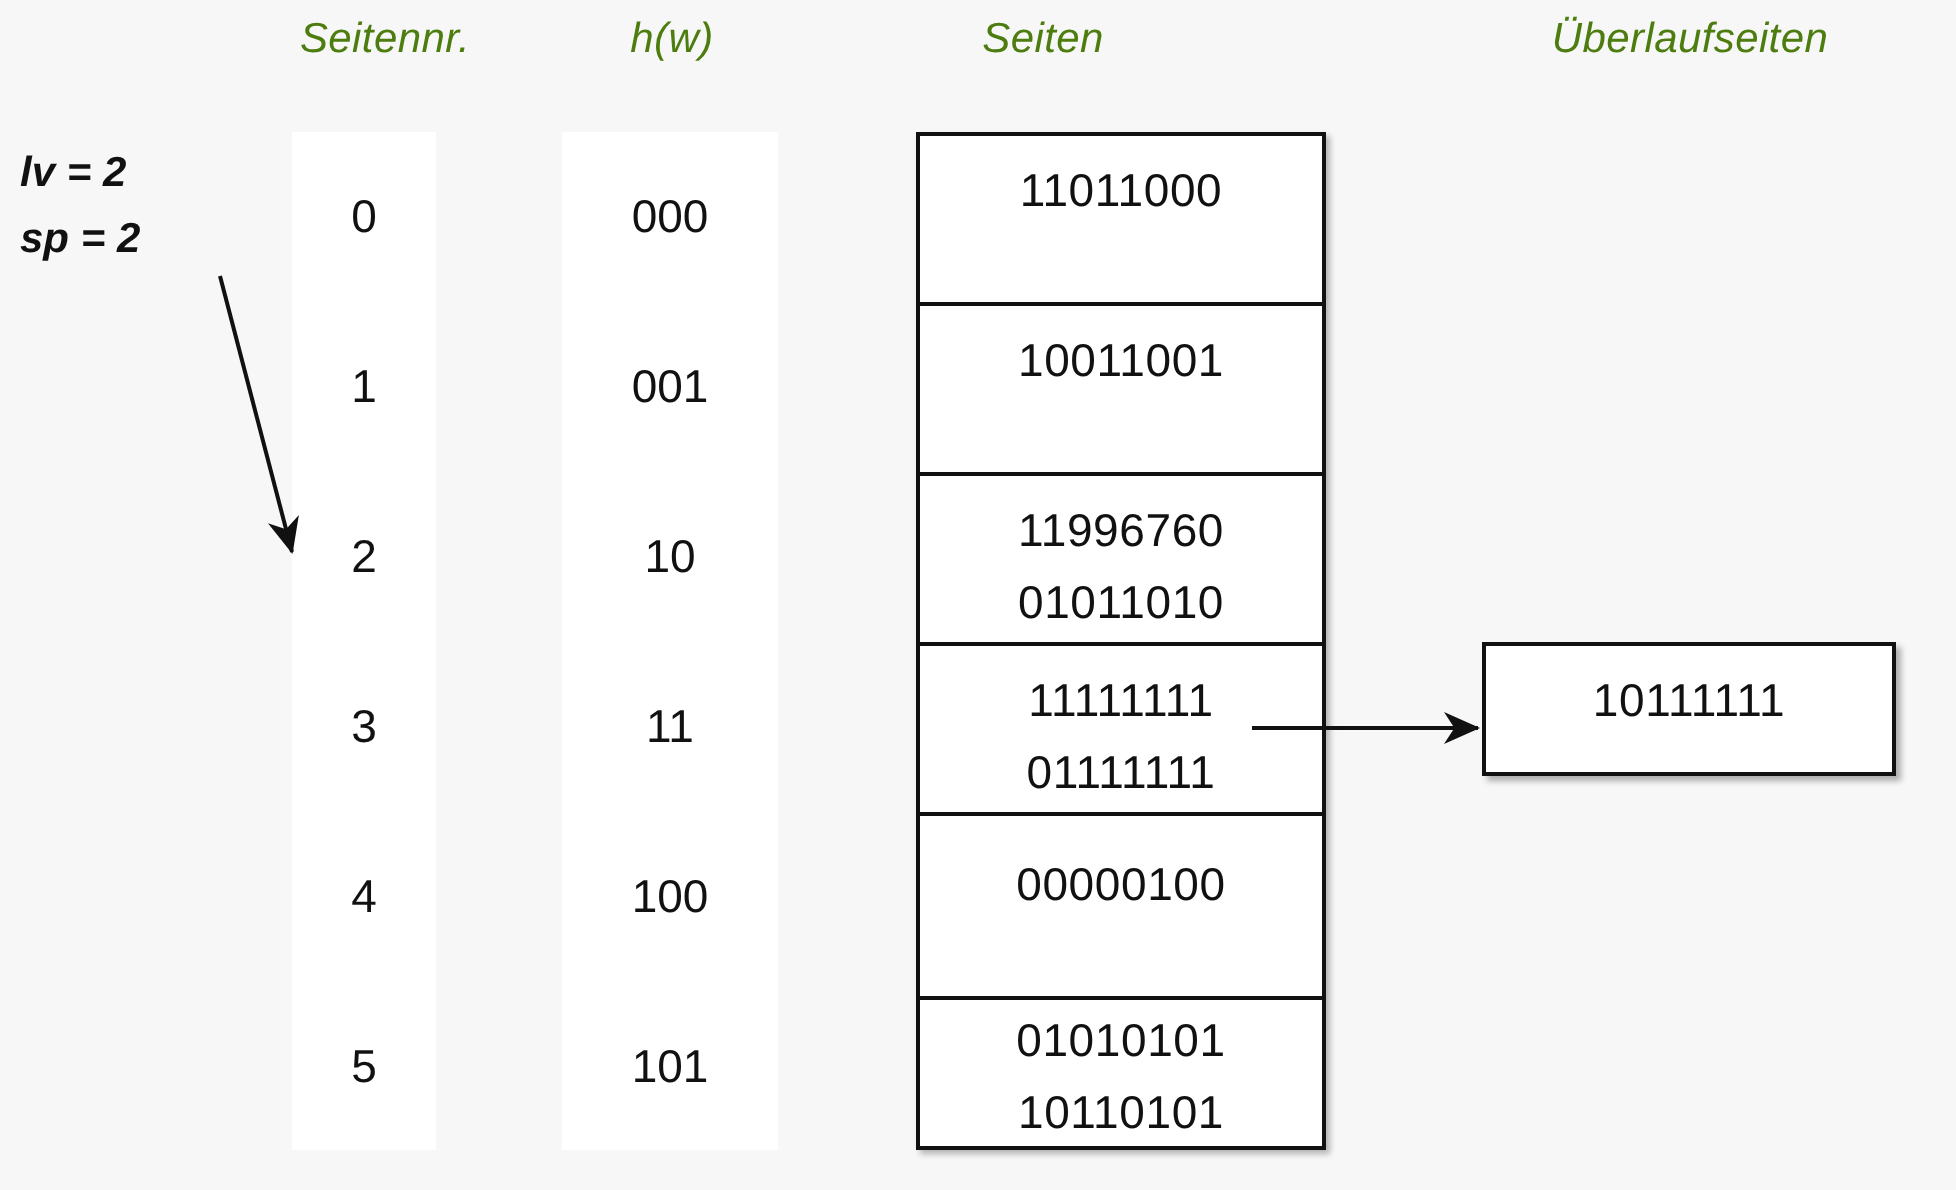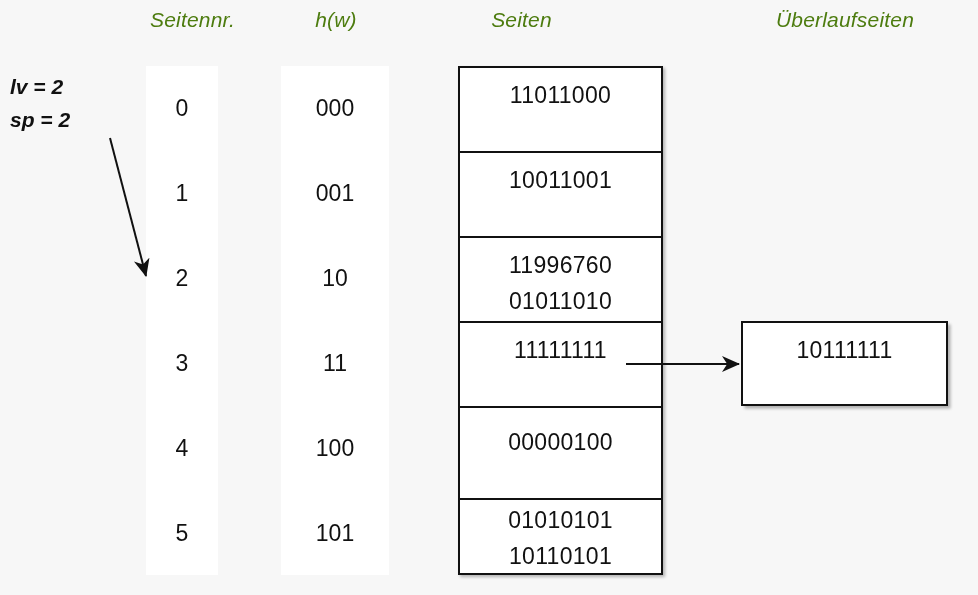--- a/index.html
+++ b/index.html
@@ -104,21 +104,21 @@
     letter-spacing: 0.3px;
     color: #111111;
   }
 
   
   #overflow-box {
     position: absolute;
     left: 741px;
     top: 321px;
     width: 207px;
-    height: 85px;
+    height: 67px;
     border: 2px solid #111111;
     background: #ffffff;
     box-sizing: border-box;
     box-shadow: 2.5px 2.5px 3px rgba(0,0,0,0.30);
     text-align: center;
     padding-top: 12px;
   }
   #overflow-box .page-line { font-size: 23px; line-height: 30px; }
 
   
@@ -174,20 +174,21 @@
       <span class="page-line">10011001</span>
     </div>
 
     <div class="page-row" style="top:170px">
       <span class="page-line">11996760</span>
       <span class="page-line">01011010</span>
     </div>
 
     <div class="page-row" style="top:255px">
       <span class="page-line">11111111</span>
+      <span class="page-line">01111111</span>
     </div>
 
     <div class="page-row" style="top:347px">
       <span class="page-line">00000100</span>
     </div>
 
     <div class="page-row last" style="top:425px">
       <span class="page-line">01010101</span>
       <span class="page-line">10110101</span>
     </div>

